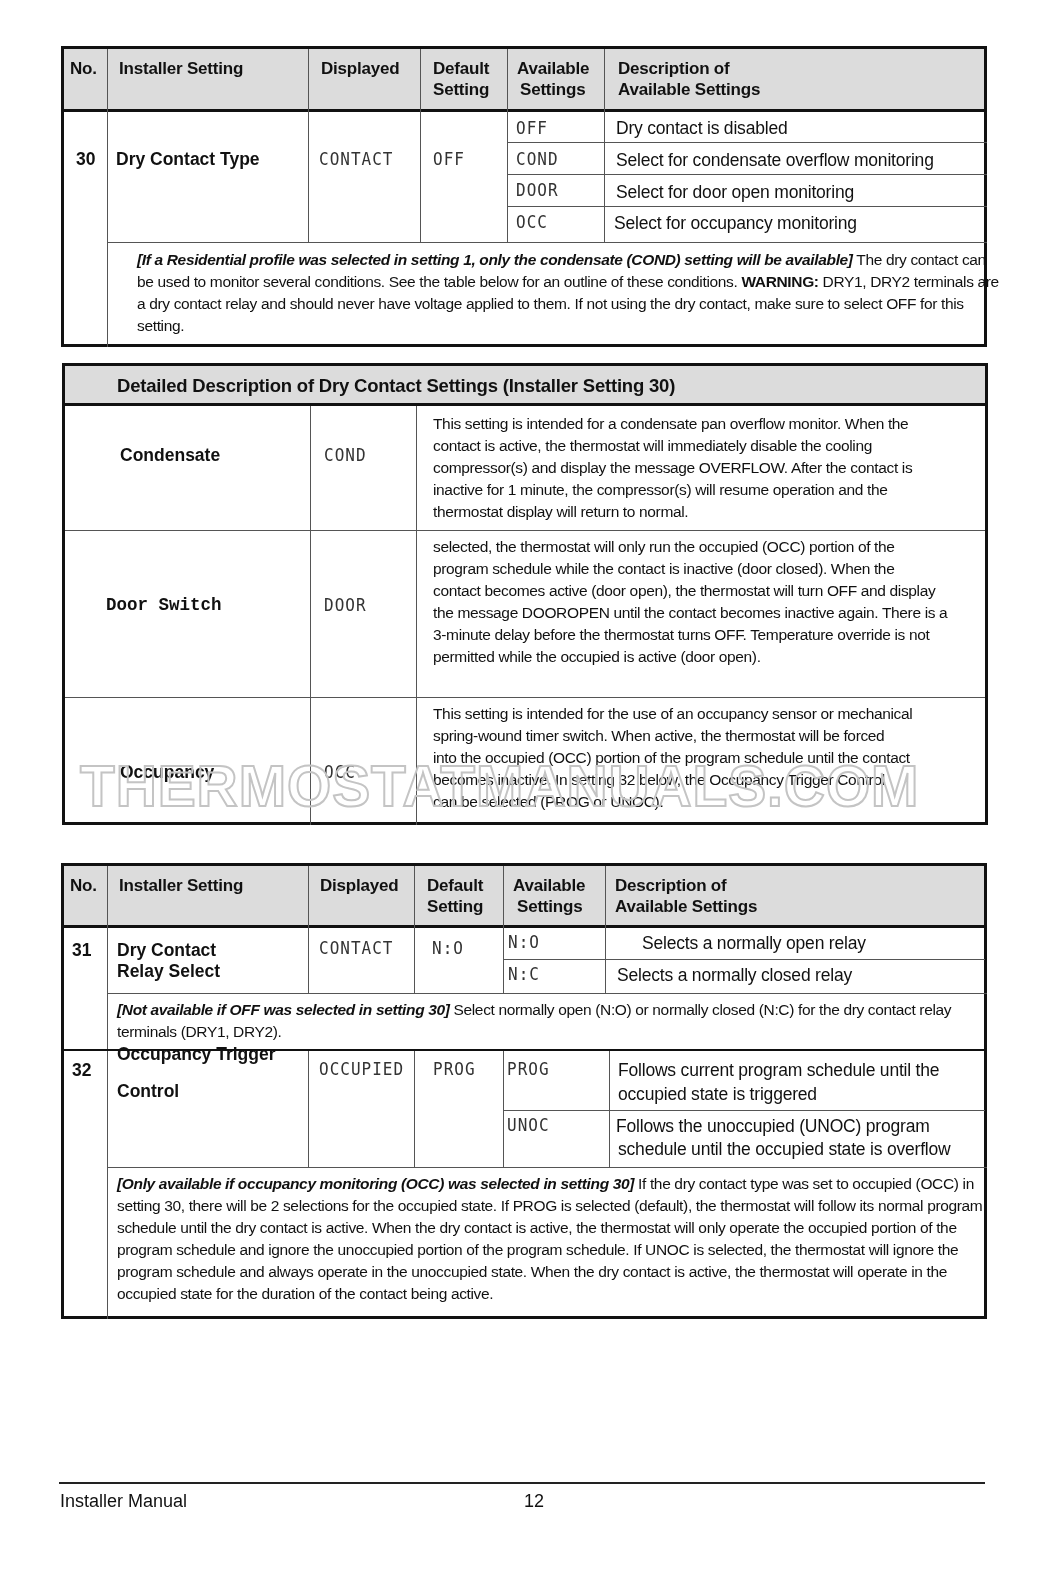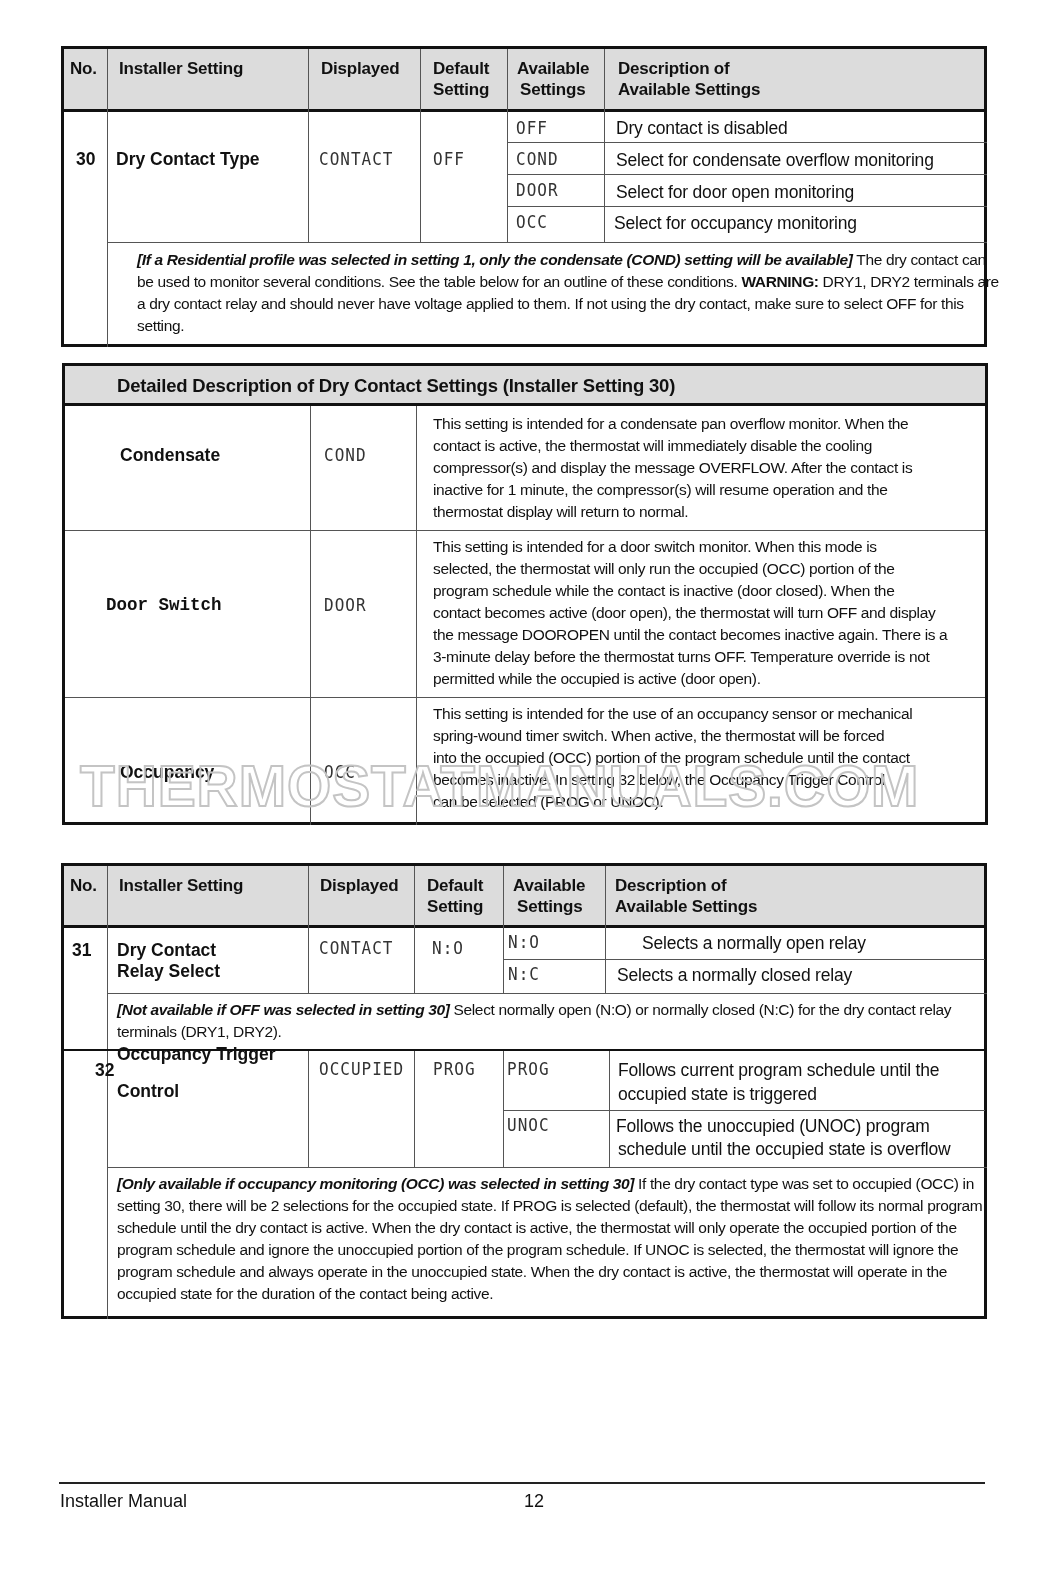--- a/index.html
+++ b/index.html
@@ -90,21 +90,20 @@
     <div>This setting is intended for a condensate pan overflow monitor. When the</div>
     <div>contact is active, the thermostat will immediately disable the cooling</div>
     <div>compressor(s) and display the message OVERFLOW. After the contact is</div>
     <div>inactive for 1 minute, the compressor(s) will resume operation and the</div>
     <div>thermostat display will return to normal.</div>
   </div>
 
   <div class="btxt" style="left:41px; top:229px;font-family:Liberation Mono, monospace;">Door Switch</div>
   <div class="abs" style="left:259px; top:229px;"><span class="lcd">DOOR</span></div>
   <div class="para" style="left:368px; top:170px; width:550px;">
-    <div>This setting is intended for a door switch monitor. When this mode is</div>
     <div>selected, the thermostat will only run the occupied (OCC) portion of the</div>
     <div>program schedule while the contact is inactive (door closed). When the</div>
     <div>contact becomes active (door open), the thermostat will turn OFF and display</div>
     <div>the message DOOROPEN until the contact becomes inactive again. There is a</div>
     <div>3-minute delay before the thermostat turns OFF. Temperature override is not</div>
     <div>permitted while the occupied is active (door open).</div>
   </div>
 
   <div class="btxt" style="left:55px; top:396px;">Occupancy</div>
   <div class="abs" style="left:259px; top:396px;"><span class="lcd">OCC</span></div>
@@ -154,21 +153,21 @@
     <b><i>[Not available if OFF was selected in setting 30]</i></b><span>  Select normally open (N:O) or normally closed (N:C) for the dry contact relay terminals (DRY1, DRY2).</span>
   </div>
 
   <div class="vline" style="left:244px; top:185px; height:116px;"></div>
   <div class="vline" style="left:350px; top:185px; height:116px;"></div>
   <div class="vline" style="left:439px; top:185px; height:116px;"></div>
   <div class="vline" style="left:545px; top:185px; height:116px;"></div>
   <div class="hline" style="left:439px; width:482px; top:244px;"></div>
   <div class="hline" style="left:43px; width:880px; top:301px;"></div>
 
-  <div class="btxt" style="left:8px; top:194px;margin-left:23px;">32</div>
+  <div class="btxt" style="left:8px; top:194px;">32</div>
   <div class="btxt" style="left:53px; top:178px;">Occupancy Trigger</div>
   <div class="btxt" style="left:53px; top:215px;">Control</div>
   <div class="abs" style="left:255px; top:193px;"><span class="lcd">OCCUPIED</span></div>
   <div class="abs" style="left:369px; top:193px;"><span class="lcd">PROG</span></div>
   <div class="abs" style="left:443px; top:193px;"><span class="lcd">PROG</span></div>
   <div class="ntxt" style="left:554px; top:194px;">Follows current program schedule until the</div>
   <div class="ntxt" style="left:554px; top:218px;">occupied state is triggered</div>
   <div class="abs" style="left:443px; top:249px;text-align:right;"><span class="lcd">UNOC</span></div>
   <div class="ntxt" style="left:552px; top:250px;">Follows the unoccupied (UNOC) program</div>
   <div class="ntxt" style="left:554px; top:273px;">schedule until the occupied state is overflow</div>

